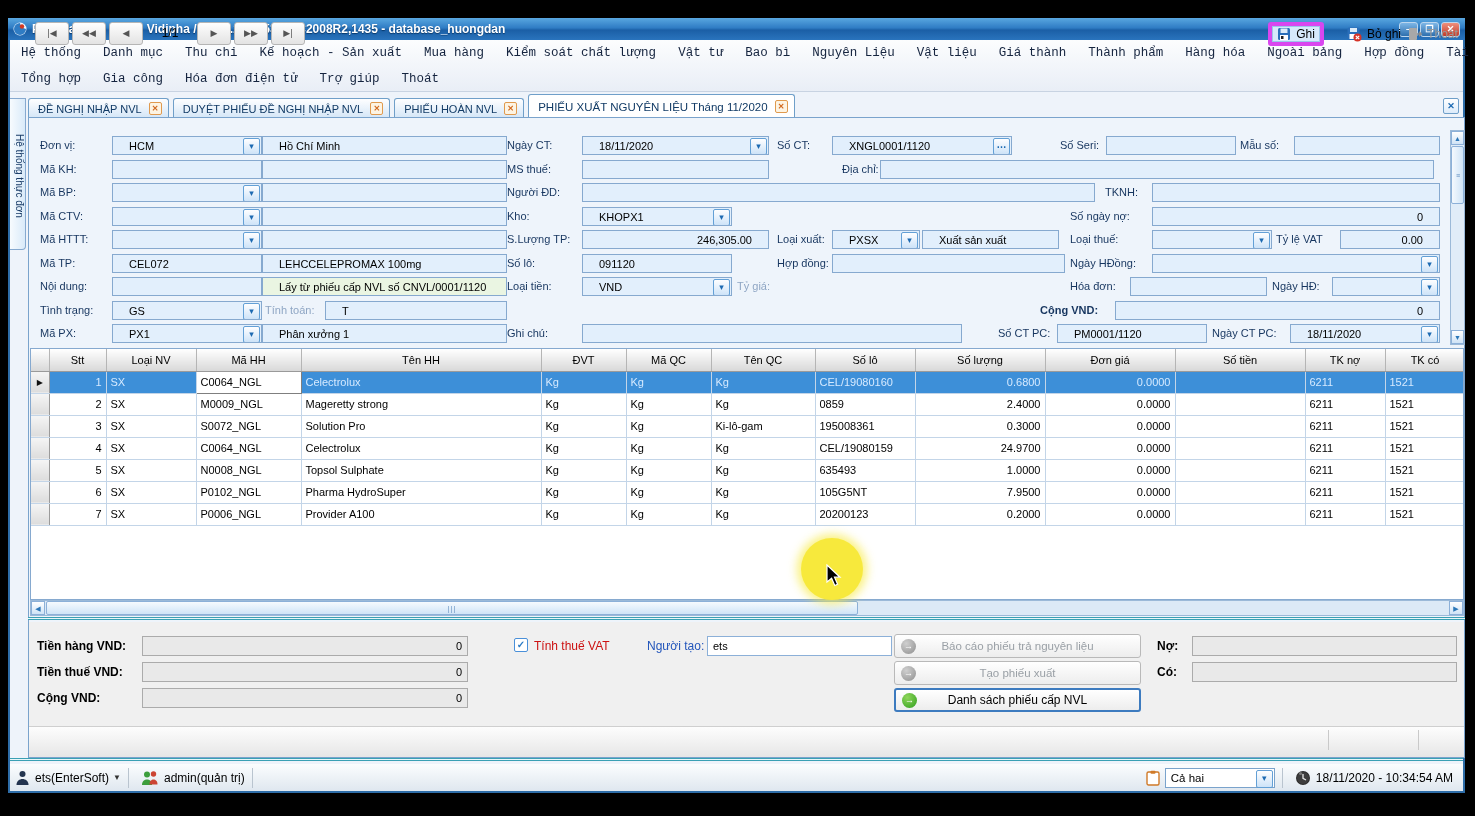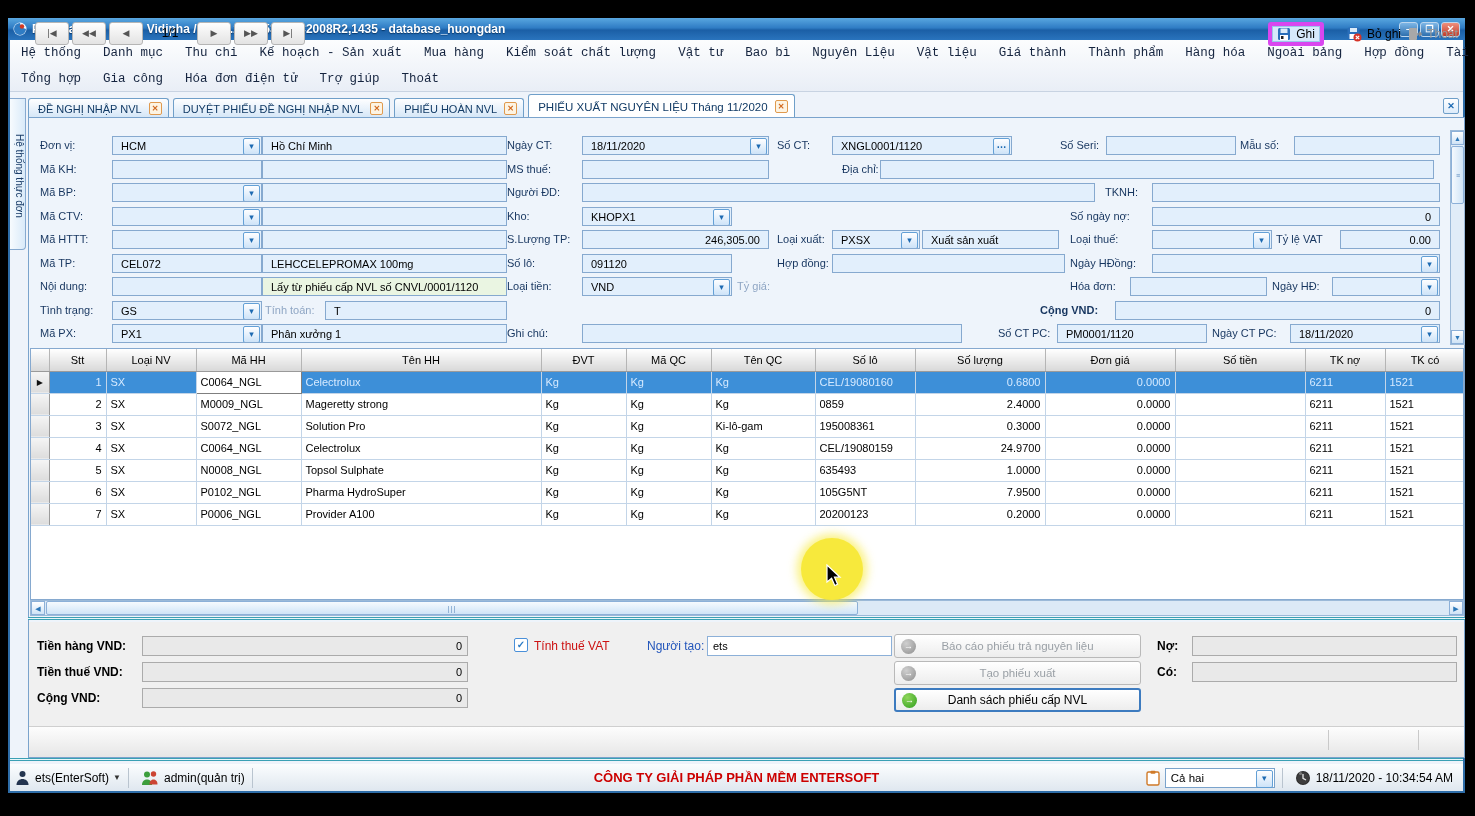--- a/index.html
+++ b/index.html
@@ -41,21 +41,21 @@
     background:linear-gradient(90deg,#f7fbfe,#d9eaf9);
     writing-mode:vertical-rl;font-size:10px;color:#1a3d68;text-align:center;padding-top:4px;}
   
   .tabpage{position:absolute;left:18px;top:99px;width:1437px;height:641px;
     border:1px solid #7aa3cc;background:#eef4fb;}
   
   .lbl{position:absolute;height:19px;line-height:19px;font-size:11px;color:#16355f;white-space:nowrap;}
   .lbl.dim{color:#8fa6c4;}
   .lbl.bold{font-weight:bold;}
   .fld{position:absolute;height:19px;background:#e2effc;border:1px solid #86a9cf;
-    font-size:11px;color:#000;padding:2px 8px;line-height:14px;white-space:nowrap;overflow:hidden;}
+    font-size:11px;color:#000;padding:2px 16px;line-height:14px;white-space:nowrap;overflow:hidden;}
   .fld.num{text-align:right;}
   .fld.grn{background:#eaf5e2;}
   .cmb{padding-right:18px;}
   .cmb::after{content:"▾";position:absolute;right:1px;top:1px;width:15px;height:15px;
     background:linear-gradient(#fefeff,#cde3f8);border:1px solid #63a0d6;border-radius:2px;
     color:#1d6ab2;font-size:9px;line-height:14px;text-align:center;}
   .ell::after{content:"…";position:absolute;right:1px;top:1px;width:15px;height:15px;
     background:linear-gradient(#fefeff,#cde3f8);border:1px solid #63a0d6;border-radius:2px;
     color:#1d6ab2;font-size:10px;line-height:12px;text-align:center;font-weight:bold;}
   
@@ -545,21 +545,20 @@
     <span class="caret">▼</span>
     <span class="sb-sep"></span>
     <svg class="sb-ico" width="18" height="16" viewBox="0 0 18 16">
       <circle cx="6" cy="4.5" r="3" fill="#3c9e3c"></circle>
       <path d="M1 15c0-4 2.5-5.5 5-5.5S11 11 11 15z" fill="#3c9e3c"></path>
       <circle cx="12.5" cy="4" r="2.7" fill="#cc4433"></circle>
       <path d="M8.5 14.5c0-3.6 2-5 4-5s4 1.4 4 5z" fill="#cc4433"></path>
     </svg>
     <span>admin(quản trị)</span>
     <span class="sb-sep"></span>
-    <span class="company">CÔNG TY GIẢI PHÁP PHẦN MỀM ENTERSOFT</span>
     <span style="flex:1"></span>
     <svg class="sb-ico" width="14" height="16" viewBox="0 0 14 16">
       <rect x="1" y="2" width="12" height="13" rx="1.5" fill="#fff" stroke="#d07a28" stroke-width="1.4"></rect>
       <rect x="4.5" y="0.8" width="5" height="3" rx="1" fill="#d07a28"></rect>
     </svg>
     <span class="sb-combo">Cả hai</span>
     <span class="sb-sep"></span>
     <svg class="sb-ico" width="16" height="16" viewBox="0 0 16 16">
       <circle cx="8" cy="8" r="7" fill="#2b2b2b"></circle>
       <circle cx="8" cy="8" r="6" fill="#3d3d3d"></circle>

